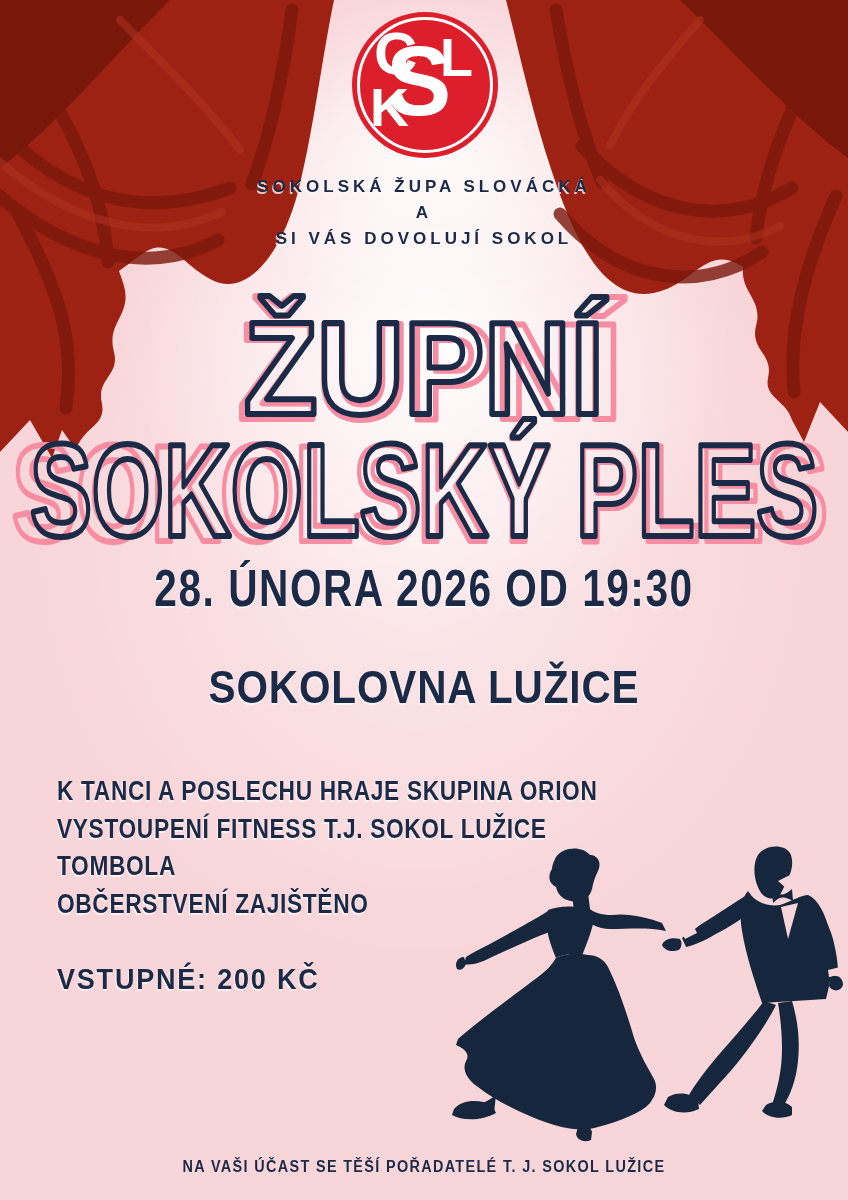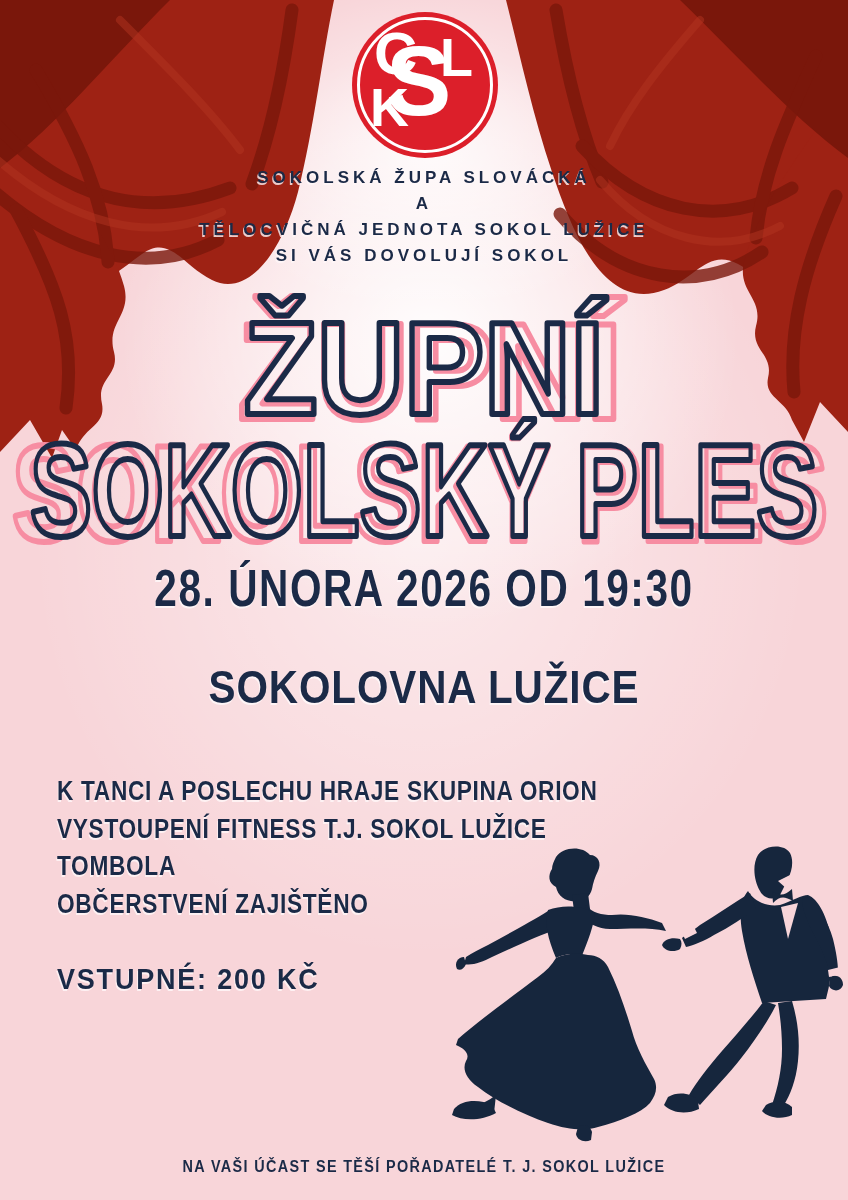--- a/index.html
+++ b/index.html
@@ -18,21 +18,21 @@
   .curtain{left:0;top:0;}
   
   .logo{left:352px;top:12px;width:146px;height:146px;border-radius:50%;background:#dc1f2a;}
   .logo::after{content:"";position:absolute;inset:5px;border:3px solid #fff;border-radius:50%;}
   .logo span{position:absolute;color:#fff;font-weight:700;line-height:1;z-index:2;}
   .logo .m-c{left:22px;top:12px;font-size:60px;}
   .logo .m-l{left:88px;top:18px;font-size:54px;}
   .logo .m-s{left:34px;top:20px;font-size:98px;}
   .logo .m-k{left:18px;top:68px;font-size:54px;}
   
-  .intro{left:0;top:165px;width:100%;text-align:center;color:#1b2a47;
+  .intro{left:0;top:174px;width:100%;text-align:center;color:#1b2a47;
     font-weight:700;font-size:17px;letter-spacing:4px;line-height:26px;
     text-shadow:-1px 2px 0 rgba(255,248,249,.8);}
   
   .title-svg text{font-family:"Liberation Sans",sans-serif;font-weight:700;fill:none;
     stroke-linejoin:round;text-anchor:middle;}
   .t-pink{stroke:#f78da2;stroke-width:6px;}
   .t-navy{stroke:#1b2a47;stroke-width:6px;}
   
   .date{left:0;top:558px;width:100%;text-align:center;color:#1b2a47;font-weight:700;
     font-size:52px;letter-spacing:2px;transform:scaleX(.78);
@@ -90,21 +90,20 @@
   <div class="abs logo">
     <span class="m-c">C</span>
     <span class="m-l">L</span>
     <span class="m-s">S</span>
     <span class="m-k">K</span>
   </div>
 
   <div class="abs intro">
     <div>SOKOLSKÁ ŽUPA SLOVÁCKÁ</div>
     <div>A</div>
-    <div>TĚLOCVIČNÁ JEDNOTA SOKOL LUŽICE</div>
     <div>SI VÁS DOVOLUJÍ SOKOL</div>
   </div>
 
   <svg class="abs title-svg" style="left:0;top:286px" width="848" height="150" viewBox="0 0 848 150">
     <text class="t-pink" x="430" y="133" font-size="138" textLength="384" lengthAdjust="spacingAndGlyphs">ŽUPNÍ</text>
     <text class="t-navy" x="424" y="128" font-size="132" textLength="360" lengthAdjust="spacingAndGlyphs">ŽUPNÍ</text>
   </svg>
   <svg class="abs title-svg" style="left:0;top:418px" width="848" height="170" viewBox="0 0 848 170">
     <text class="t-pink" x="420" y="123" font-size="138" textLength="816" lengthAdjust="spacingAndGlyphs">SOKOLSKÝ PLES</text>
     <text class="t-navy" x="424" y="118" font-size="132" textLength="788" lengthAdjust="spacingAndGlyphs">SOKOLSKÝ PLES</text>

